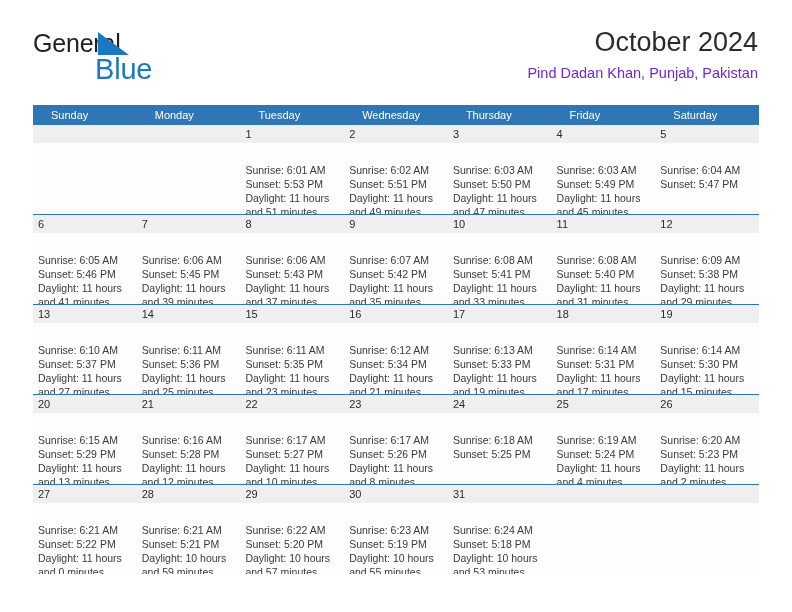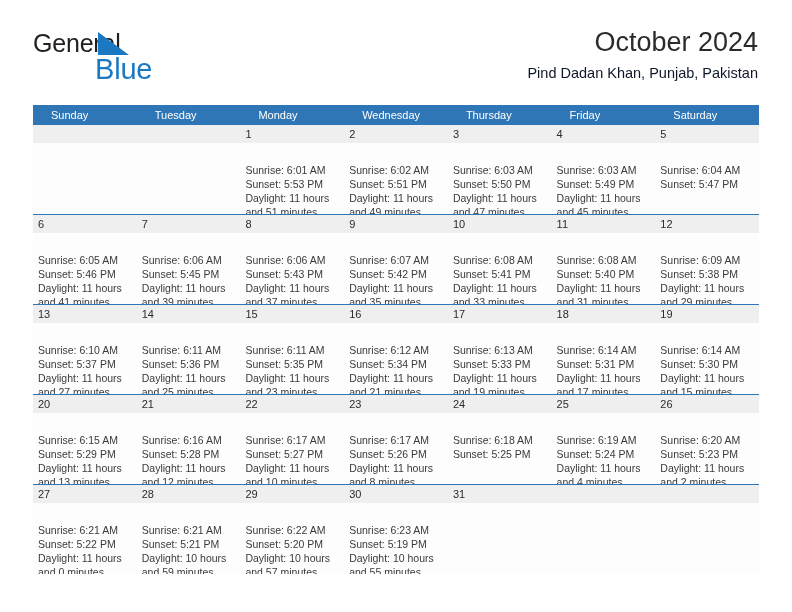--- a/index.html
+++ b/index.html
@@ -66,21 +66,21 @@
   .cal-title {
     font-size: 27px;
     color: #2b2b2b;
     font-weight: normal;
     line-height: 1.2;
     white-space: nowrap;
   }
   .cal-subtitle {
     margin-top: 7px;
     font-size: 14.5px;
-    color: #0f172a;
+    color: #6d28d9;
     line-height: 1.2;
     white-space: nowrap;
   }
 
   
   .calendar {
     position: absolute;
     left: 33px;
     top: 105px;
     width: 726px;
@@ -154,22 +154,22 @@
     <div class="title-block">
       <div class="cal-title">October 2024</div>
       <div class="cal-subtitle">Pind Dadan Khan, Punjab, Pakistan</div>
     </div>
 
   </div>
 
   <div class="calendar">
     <div class="weekday-row" id="weekday-row">
         <div class="weekday">Sunday</div>
+        <div class="weekday">Monday</div>
         <div class="weekday">Tuesday</div>
-        <div class="weekday">Monday</div>
         <div class="weekday">Wednesday</div>
         <div class="weekday">Thursday</div>
         <div class="weekday">Friday</div>
         <div class="weekday">Saturday</div>
       </div>
     <div id="weeks-container">
         <div class="week">
           <div class="week-row">
             <div class="day-cell empty">
               <div class="daynum-band"></div>
@@ -426,20 +426,25 @@
             <div class="day-cell">
               <div class="daynum-band">30</div>
               <div class="day-info">
                 <div>Sunrise: 6:23 AM</div>
                 <div>Sunset: 5:19 PM</div>
                 <div class="daylight-line">Daylight: 10 hours and 55 minutes.</div>
               </div>
             </div>
             <div class="day-cell">
               <div class="daynum-band">31</div>
+              <div class="day-info">
+                <div>Sunrise: 6:24 AM</div>
+                <div>Sunset: 5:18 PM</div>
+                <div class="daylight-line">Daylight: 10 hours and 53 minutes.</div>
+              </div>
             </div>
             <div class="day-cell empty">
               <div class="daynum-band"></div>
             </div>
             <div class="day-cell empty">
               <div class="daynum-band"></div>
             </div>
           </div>
         </div>
       </div>

